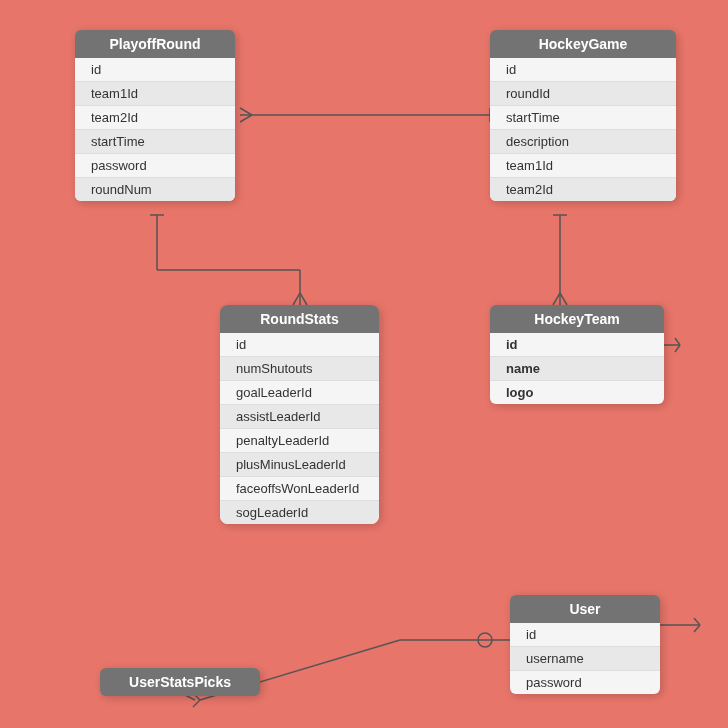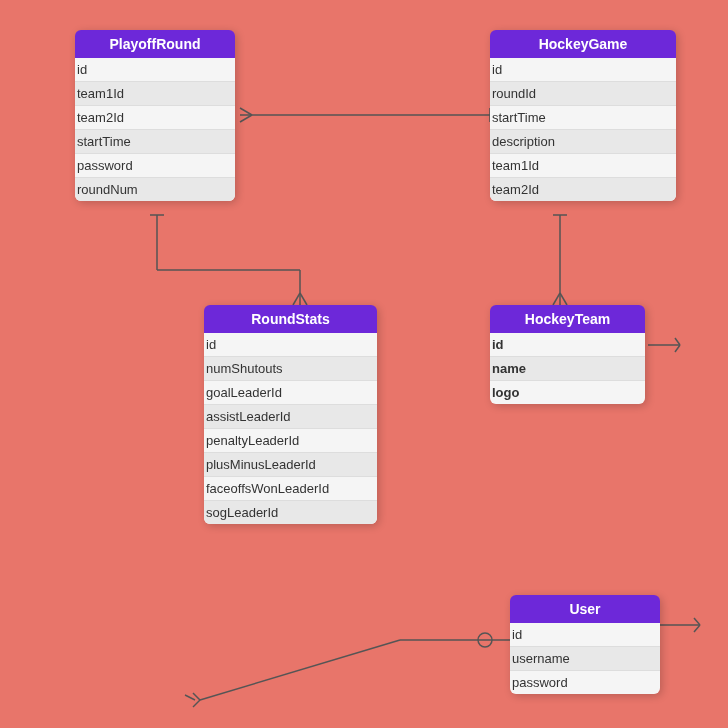--- a/index.html
+++ b/index.html
@@ -31,34 +31,34 @@
     .entity-table {
       position: absolute;
       border-radius: 6px;
       overflow: hidden;
       box-shadow: 2px 2px 8px rgba(0,0,0,0.2);
       z-index: 2;
       min-width: 150px;
     }
 
     .entity-header {
-      background-color: #6d28d9;
+      background-color: #737373;
       color: #fff;
       font-weight: bold;
       padding: 6px 10px;
       text-align: center;
       font-size: 14px;
     }
 
     .entity-body {
       background-color: #f5f5f5;
     }
 
     .entity-row {
-      padding: 4px 2px;
+      padding: 4px 16px;
       border-bottom: 1px solid #ddd;
       color: #333;
       font-size: 13px;
     }
     .entity-row:last-child {
       border-bottom: none;
     }
     .entity-row.alt {
       background-color: #e8e8e8;
     }
@@ -133,46 +133,52 @@
     <div class="entity-body">
       <div class="entity-row">id</div>
       <div class="entity-row alt">roundId</div>
       <div class="entity-row">startTime</div>
       <div class="entity-row alt">description</div>
       <div class="entity-row">team1Id</div>
       <div class="entity-row alt">team2Id</div>
     </div>
   </div>
 
-  <div class="entity-table" style="left: 204px; top: 305px; width: 173px;">
+  <div class="entity-table" style="left: 220px; top: 305px; width: 159px; border-radius: 8px;">
     <div class="entity-header">RoundStats</div>
     <div class="entity-body">
       <div class="entity-row">id</div>
       <div class="entity-row alt">numShutouts</div>
       <div class="entity-row">goalLeaderId</div>
       <div class="entity-row alt">assistLeaderId</div>
       <div class="entity-row">penaltyLeaderId</div>
       <div class="entity-row alt">plusMinusLeaderId</div>
       <div class="entity-row">faceoffsWonLeaderId</div>
       <div class="entity-row alt">sogLeaderId</div>
     </div>
   </div>
 
-  <div class="entity-table" style="left: 490px; top: 305px; width: 155px;">
+  <div class="entity-table" style="left: 490px; top: 305px; width: 174px;">
     <div class="entity-header">HockeyTeam</div>
     <div class="entity-body">
       <div class="entity-row bold-text">id</div>
       <div class="entity-row alt bold-text">name</div>
       <div class="entity-row bold-text">logo</div>
     </div>
   </div>
 
   <div class="entity-table" style="left: 510px; top: 595px; width: 145px;">
     <div class="entity-header">User</div>
     <div class="entity-body">
       <div class="entity-row">id</div>
       <div class="entity-row alt">username</div>
       <div class="entity-row">password</div>
     </div>
   </div>
 
+  <div class="entity-table" style="left: 100px; top: 668px; width: 160px;">
+    <div class="entity-header">UserStatsPicks</div>
+    <div class="entity-body">
+      
+    </div>
+  </div>
 
 </div>
 
 </body></html>

